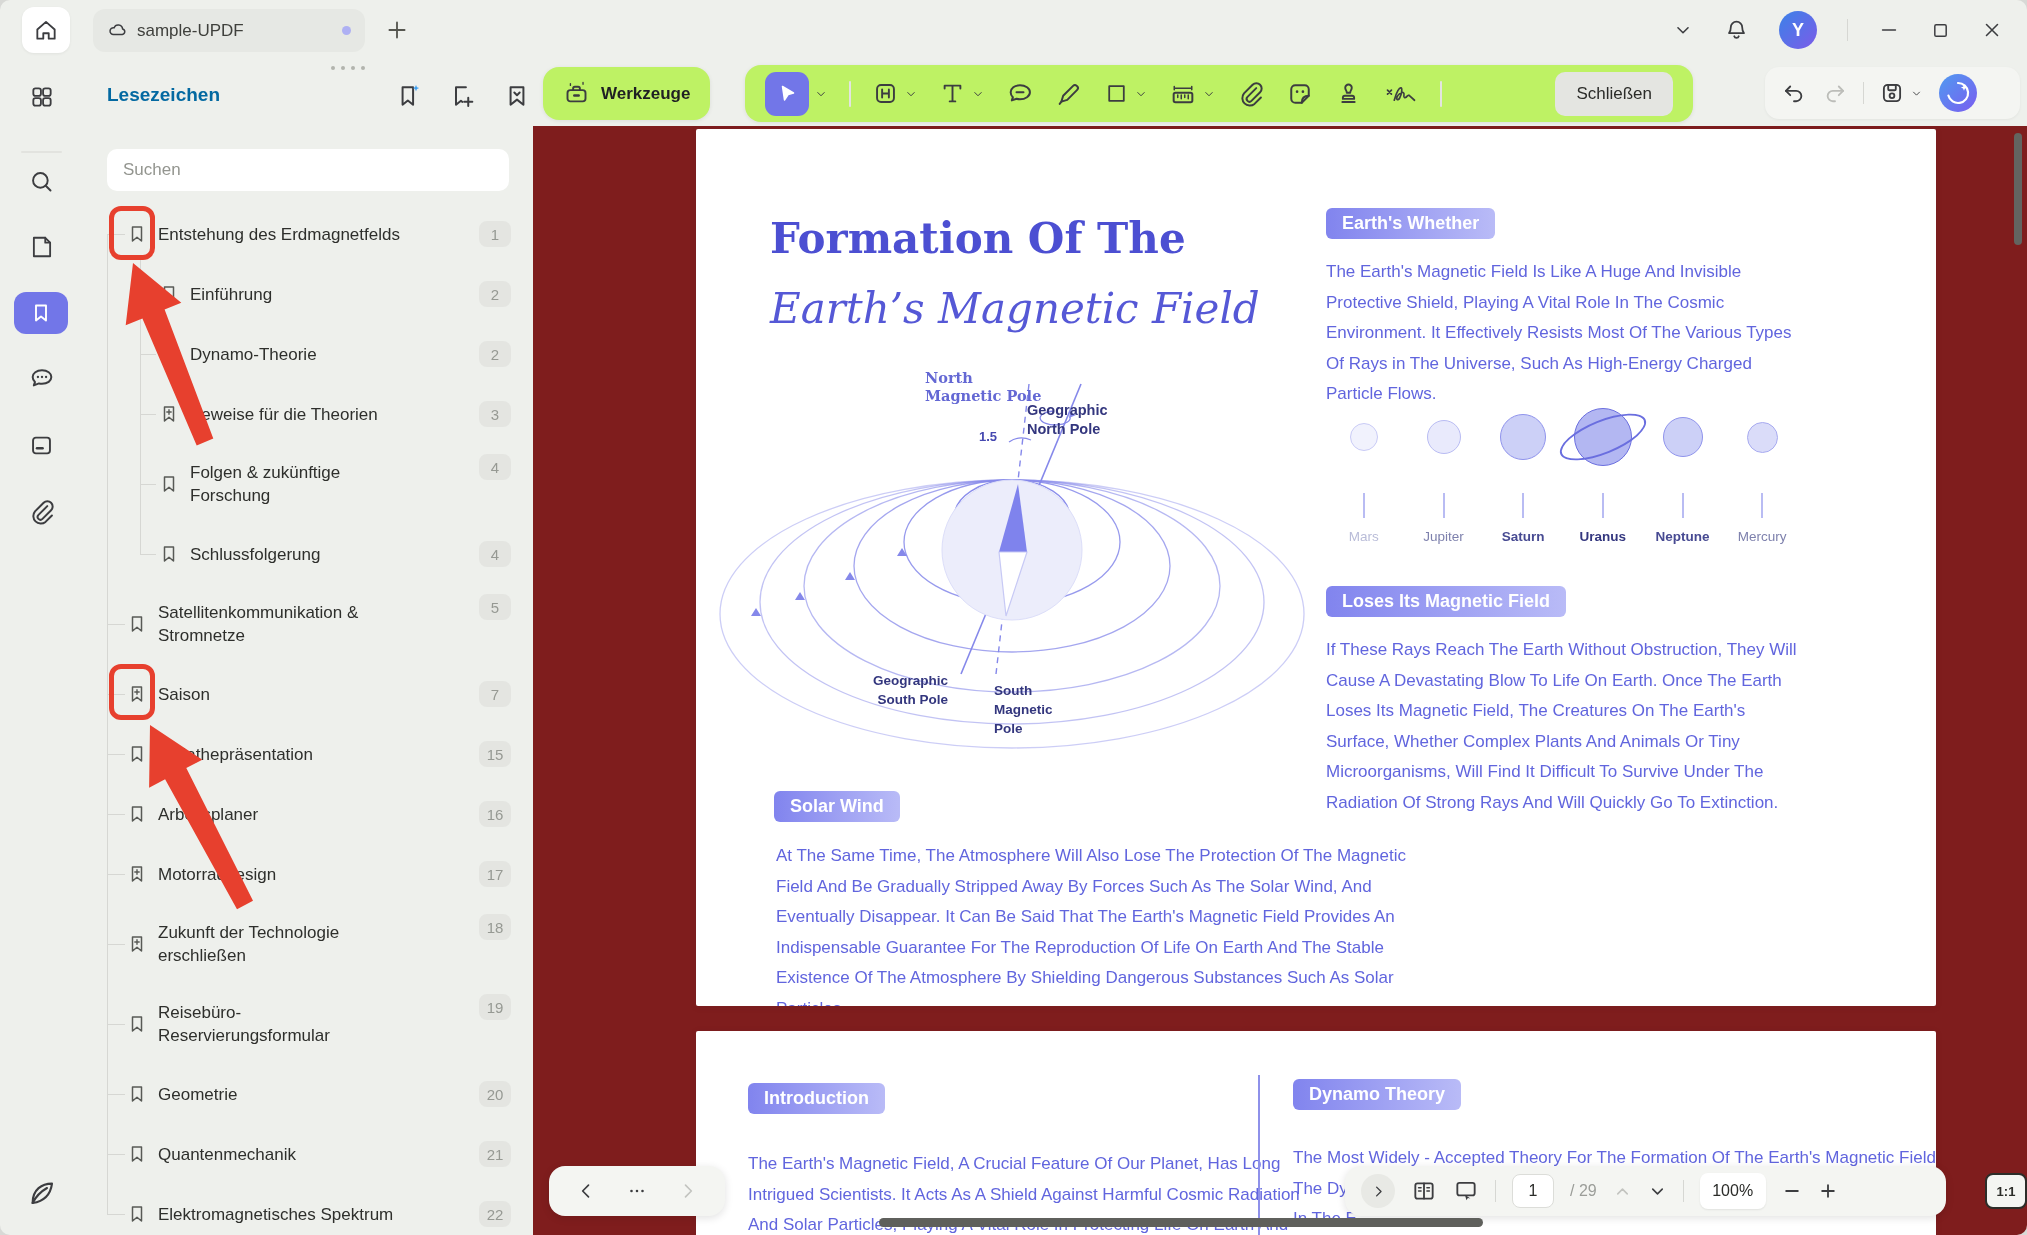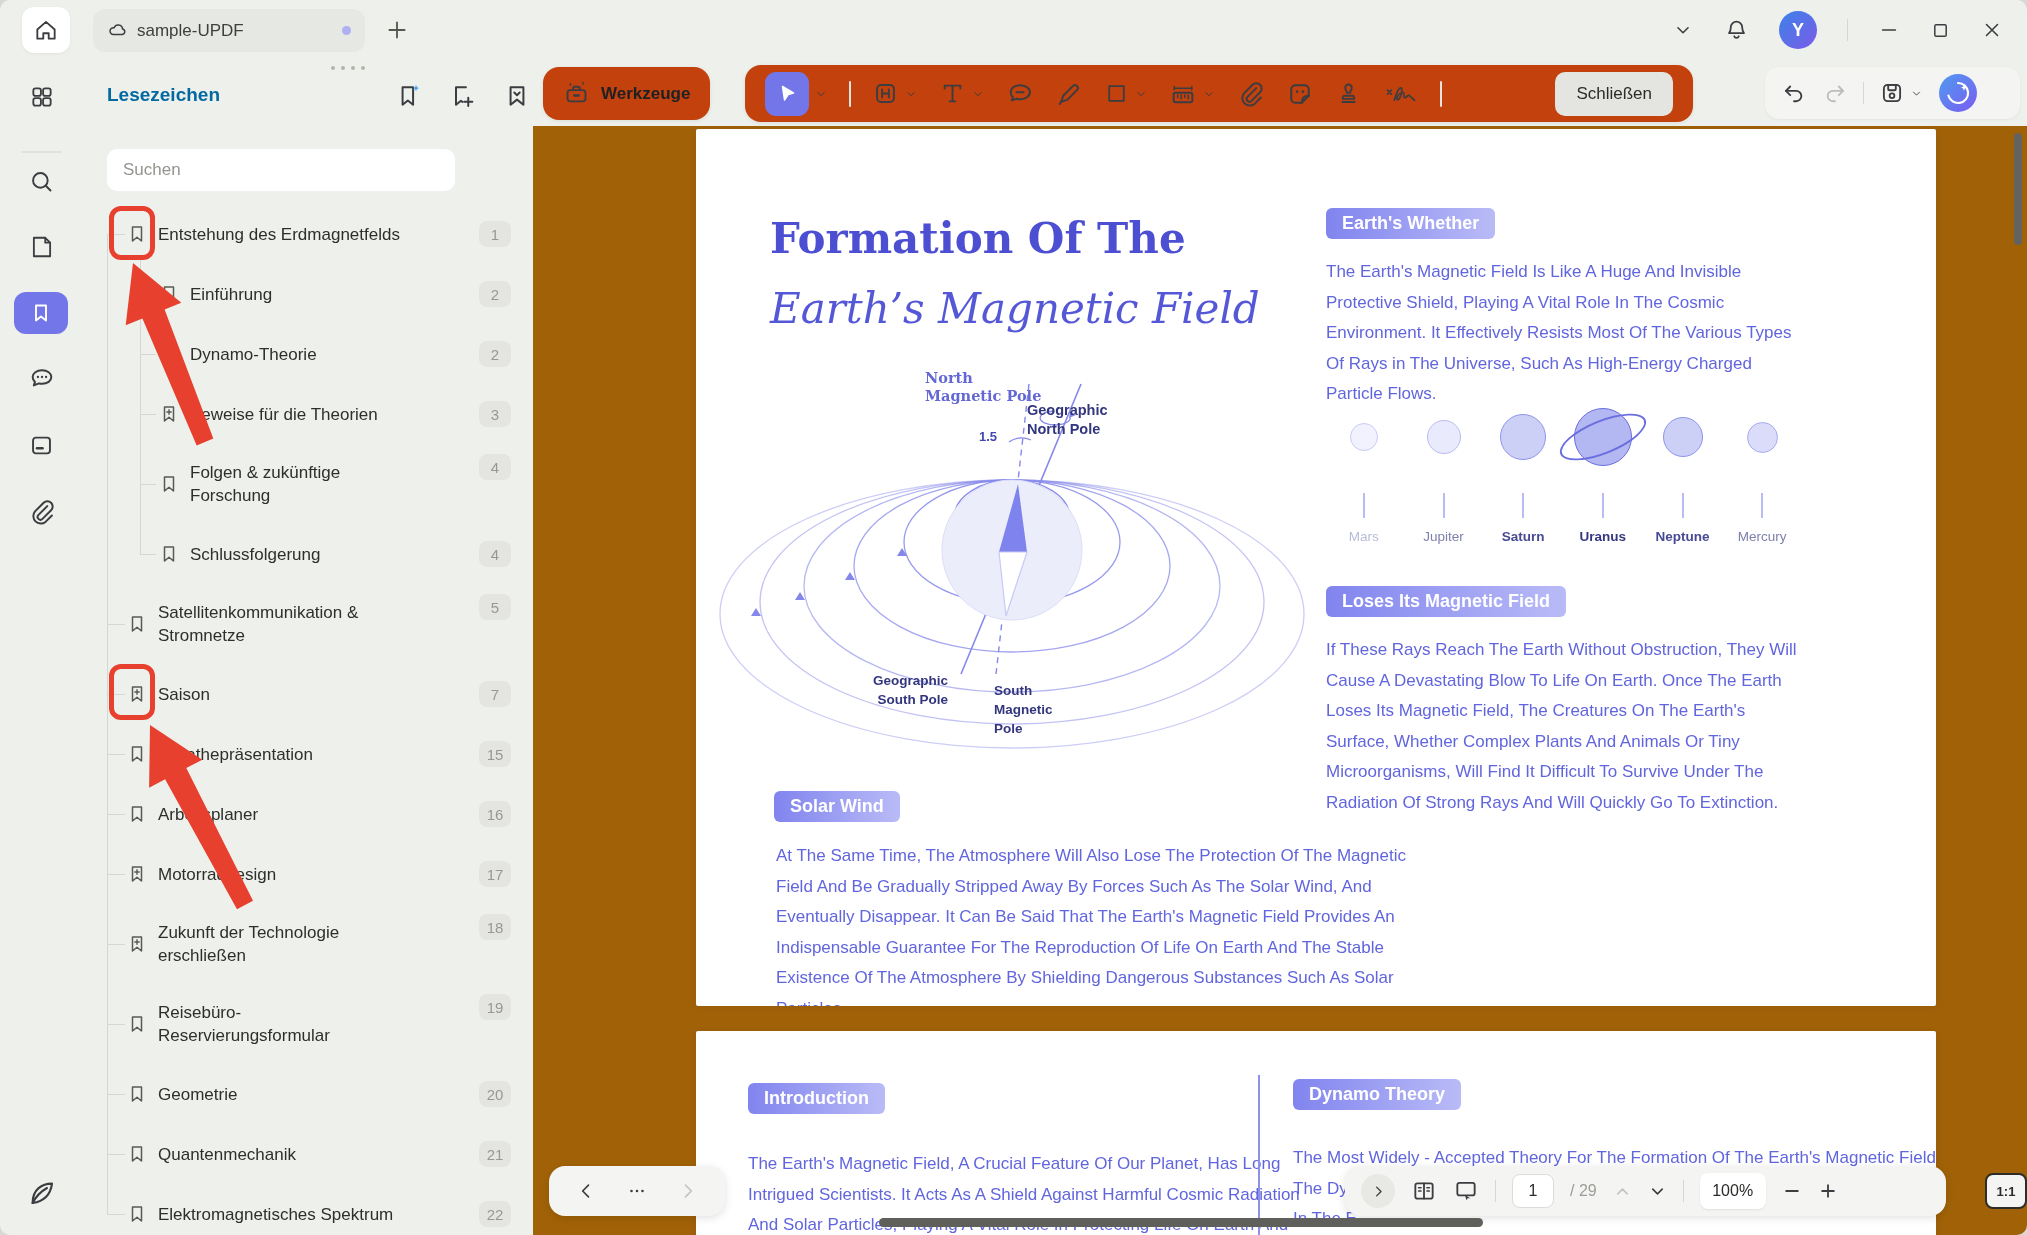--- a/index.html
+++ b/index.html
@@ -31,56 +31,56 @@
   .rail-active{position:absolute;left:14px;width:54px;height:42px;background:#7276e8;border-radius:12px;
                display:flex;align-items:center;justify-content:center;}
   .rail-div{position:absolute;left:21px;width:41px;height:2px;background:#e2e3df;border-radius:1px;}
 
   
   .panel{position:absolute;left:83px;top:60px;bottom:0;width:450px;}
   .handle{position:absolute;left:248px;top:6px;display:flex;gap:6px;}
   .handle i{width:4px;height:4px;border-radius:50%;background:#b2b4ae;}
   .panel-title{position:absolute;left:24px;top:24px;font-size:19px;font-weight:bold;color:#0369a1;}
   .ph-ic{position:absolute;top:22px;}
-  .search{position:absolute;left:24px;top:89px;width:348px;height:42px;background:#fff;border:none;border-radius:10px;
+  .search{position:absolute;left:24px;top:89px;width:402px;height:42px;background:#fff;border:none;border-radius:10px;
           padding:0 16px;font-size:17px;font-family:"Liberation Sans",sans-serif;color:#3f403c;outline:none;}
   .search::placeholder{color:#93958f;}
   .bmlist{position:absolute;left:0;right:0;top:144px;}
   .trunk{position:absolute;left:24px;top:174px;width:1px;height:980px;background:#d6d7d3;}
   .trunk2{position:absolute;left:57px;top:200px;width:1px;height:294px;background:#d6d7d3;}
   .bmi{position:relative;height:60px;display:flex;align-items:center;}
   .bmi.tall{height:80px;}
   .bmi::before{content:"";position:absolute;top:50%;height:1px;background:#d6d7d3;}
   .bmi.lv0::before{left:24px;width:18px;}
   .bmi.lv1::before{left:57px;width:16px;}
   .bmi.lv0{padding-left:44px;}
   .bmi.lv1{padding-left:76px;}
   .bmic{margin-right:11px;flex:none;}
   .bml{font-size:17px;color:#2e2f2c;line-height:23px;white-space:pre-line;}
   .bmp{margin-left:auto;margin-right:22px;min-width:32px;height:26px;padding:0 6px;background:#e4e5e1;border-radius:8px;
        color:#969993;font-size:15px;display:flex;align-items:center;justify-content:center;}
   .bmi.tall .bmp{align-self:flex-start;margin-top:10px;}
 
   
   .main{position:absolute;left:533px;top:60px;right:0;bottom:0;}
-  .pill{background:#c2410c;border-radius:16px;box-shadow:0 1px 4px rgba(0,0,0,.08);}
+  .pill{background:#bef264;border-radius:16px;box-shadow:0 1px 4px rgba(0,0,0,.08);}
   .tools-pill{position:absolute;left:10px;top:7px;height:53px;display:flex;align-items:center;gap:11px;padding:0 20px;}
   .tools-label{font-size:17px;font-weight:bold;color:#1f2023;}
   .center-pill{position:absolute;left:212px;top:5px;width:948px;height:57px;display:flex;align-items:center;
                gap:21px;padding:0 20px;}
   .tool{display:flex;align-items:center;gap:5px;}
   .cursor-btn{width:44px;height:44px;background:#7276e8;border-radius:11px;display:flex;align-items:center;justify-content:center;}
   .tdiv{width:2px;height:26px;background:#e3e4e0;border-radius:1px;}
   .close-btn{margin-left:auto;height:44px;padding:0 21px;background:#e4e5e1;border-radius:10px;
              font-size:17px;color:#2b2c29;display:flex;align-items:center;}
   .right-pill{position:absolute;left:1232px;top:7px;width:255px;height:52px;background:#f4f5f2;border-radius:14px;
               display:flex;align-items:center;gap:15px;padding:0 16px;box-shadow:0 1px 3px rgba(0,0,0,.05);}
 
   
-  .viewer{position:absolute;left:0;right:0;top:66px;bottom:0;background:#a16207;overflow:hidden;}
+  .viewer{position:absolute;left:0;right:0;top:66px;bottom:0;background:#7f1d1d;overflow:hidden;}
   .page{position:absolute;left:163px;width:1240px;background:#fff;border-radius:2px;
         box-shadow:0 1px 7px rgba(40,40,70,.10);overflow:hidden;}
   .page1{top:3px;height:877px;}
   .page2{top:905px;height:420px;}
   .doc-h1{position:absolute;left:74px;top:85px;font-family:"DejaVu Serif",serif;font-weight:bold;
           font-size:42px;color:#4c4fd2;}
   .doc-h2{position:absolute;left:74px;top:155px;font-family:"DejaVu Serif",serif;font-style:italic;
           font-size:42px;color:#5558d6;}
   .badge{position:absolute;height:31px;padding:0 16px;border-radius:6px;color:#fff;font-size:18px;font-weight:bold;
          background:linear-gradient(90deg,#8184ee,#b9bbf7);display:flex;align-items:center;}

